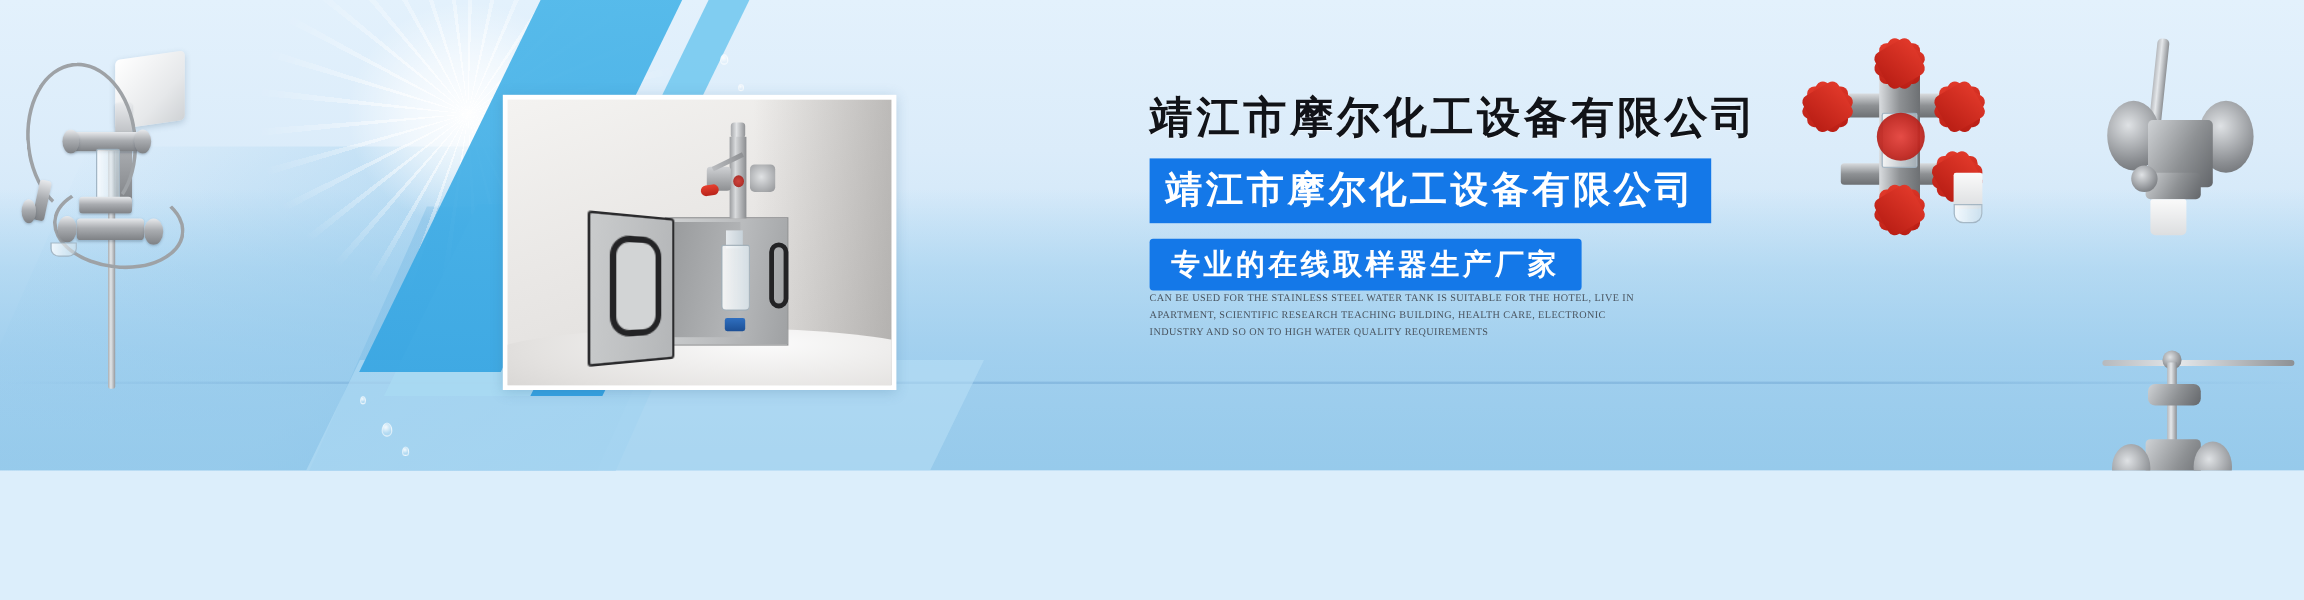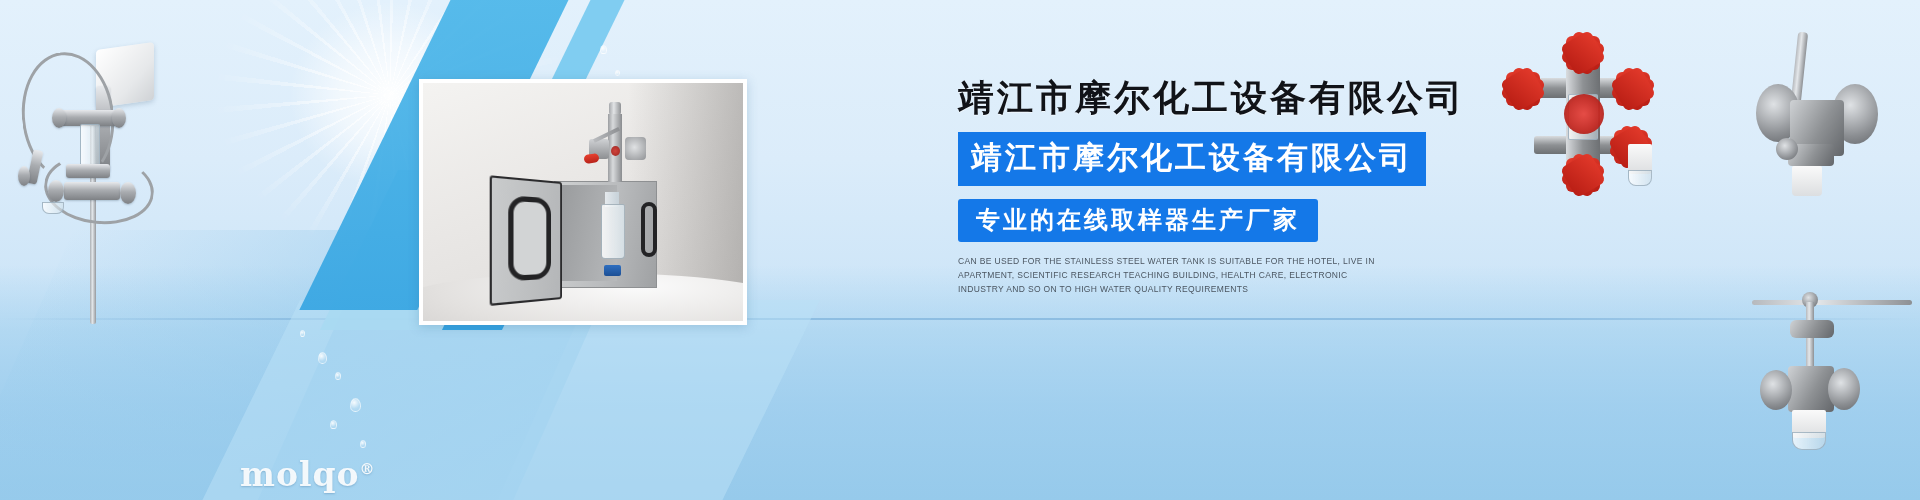--- a/index.html
+++ b/index.html
@@ -5,21 +5,21 @@
   * { margin:0; padding:0; box-sizing:border-box; }
   html,body { width:1920px; height:500px; overflow:hidden; }
   body {
     font-family:"Liberation Sans", sans-serif;
     background:#dceefb;
   }
 
   
   #banner {
     position:relative;
-    width:1920px; height:500px;
+    width:1920px; height:392px;
     overflow:hidden;
     background:
       linear-gradient(180deg,#e3f1fc 0%,#dbecfa 32%,#cfe6f8 55%,#c3e0f6 72%,#bcdcf4 100%);
   }
 
   
   .water-band {
     position:absolute; left:0; right:0; bottom:0; height:235px;
     background:linear-gradient(180deg,rgba(168,214,240,0) 0%,rgba(160,208,238,.55) 28%,rgba(150,202,236,.75) 60%,rgba(146,200,234,.9) 100%);
   }
@@ -175,22 +175,22 @@
     margin-top:14px; font-size:24px; color:#1b1d22; letter-spacing:1px;
     white-space:nowrap; text-shadow:0 1px 0 rgba(255,255,255,.55);
   }
   .slogan-custom {
     display:inline-block; margin-top:13px;
     background:#1478e8; color:#ffffff;
     font-size:24px; font-weight:700; letter-spacing:3px;
     padding:5px 18px 6px 18px; border-radius:3px; white-space:nowrap;
   }
   .en-desc {
-    margin-top:13px; width:420px;
-    font-family:Liberation Sans, sans-serif;
+    width:420px;
+    font-family:Liberation Serif, serif;
     font-size:8.5px; line-height:1.62; color:#4a5560; letter-spacing:.35px;
     text-transform:uppercase;
   }
 
   
   .watermark {
     position:absolute; left:240px; top:455px;
     font-family:"DejaVu Serif", serif;
     font-size:33px; font-weight:700; letter-spacing:1px;
     color:rgba(255,255,255,.9);

